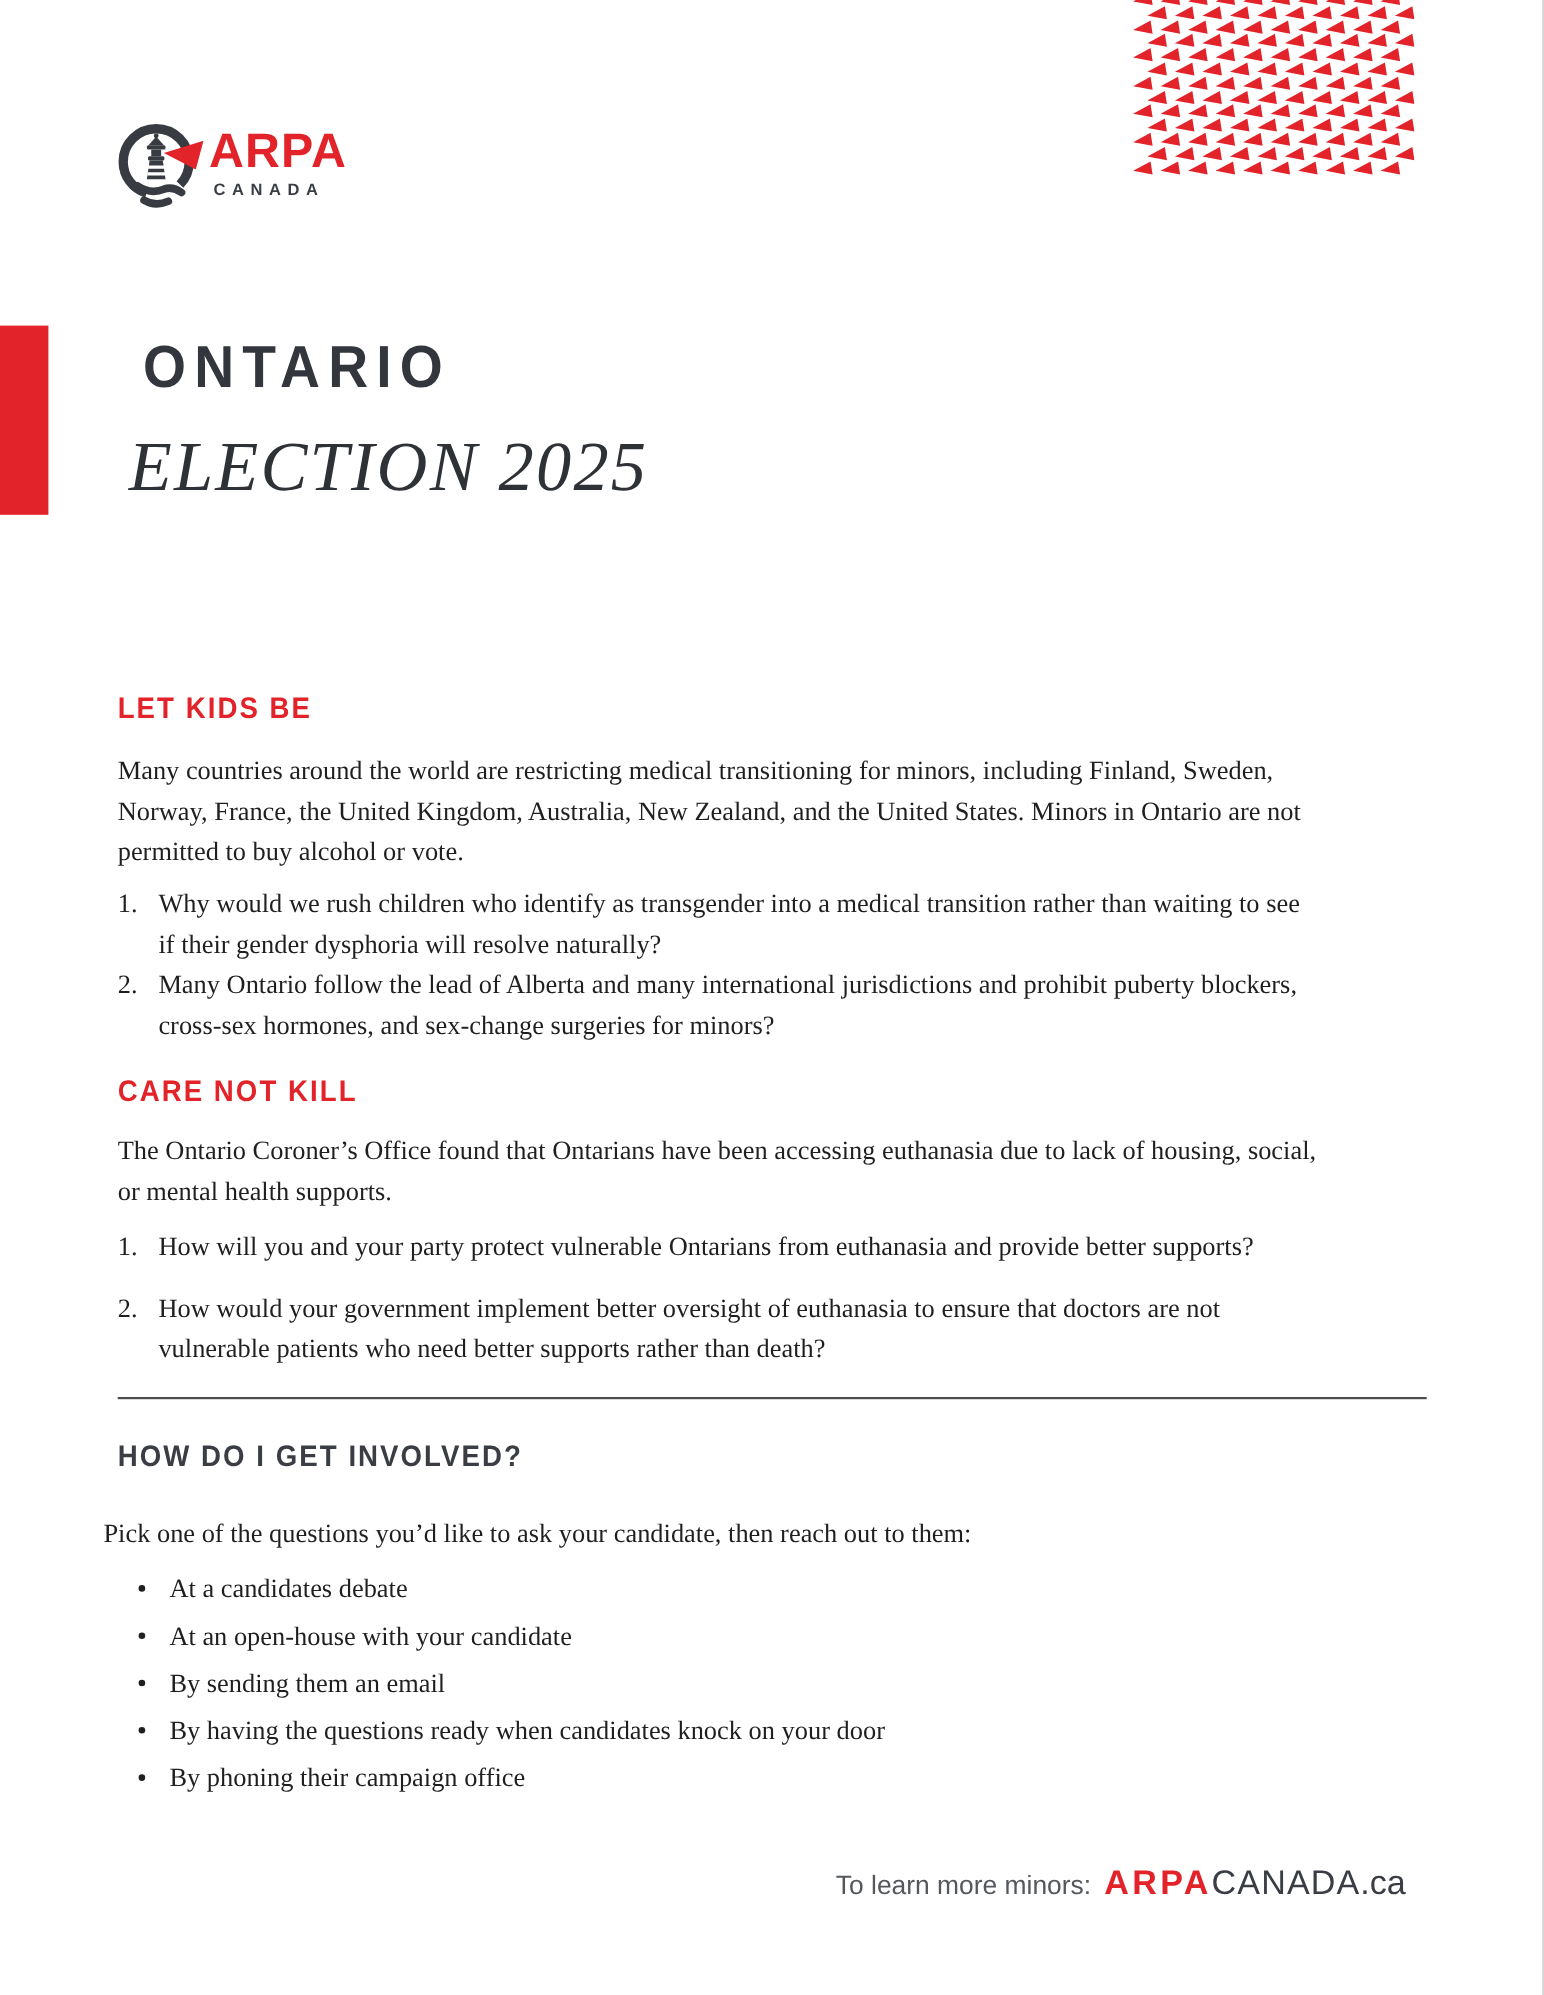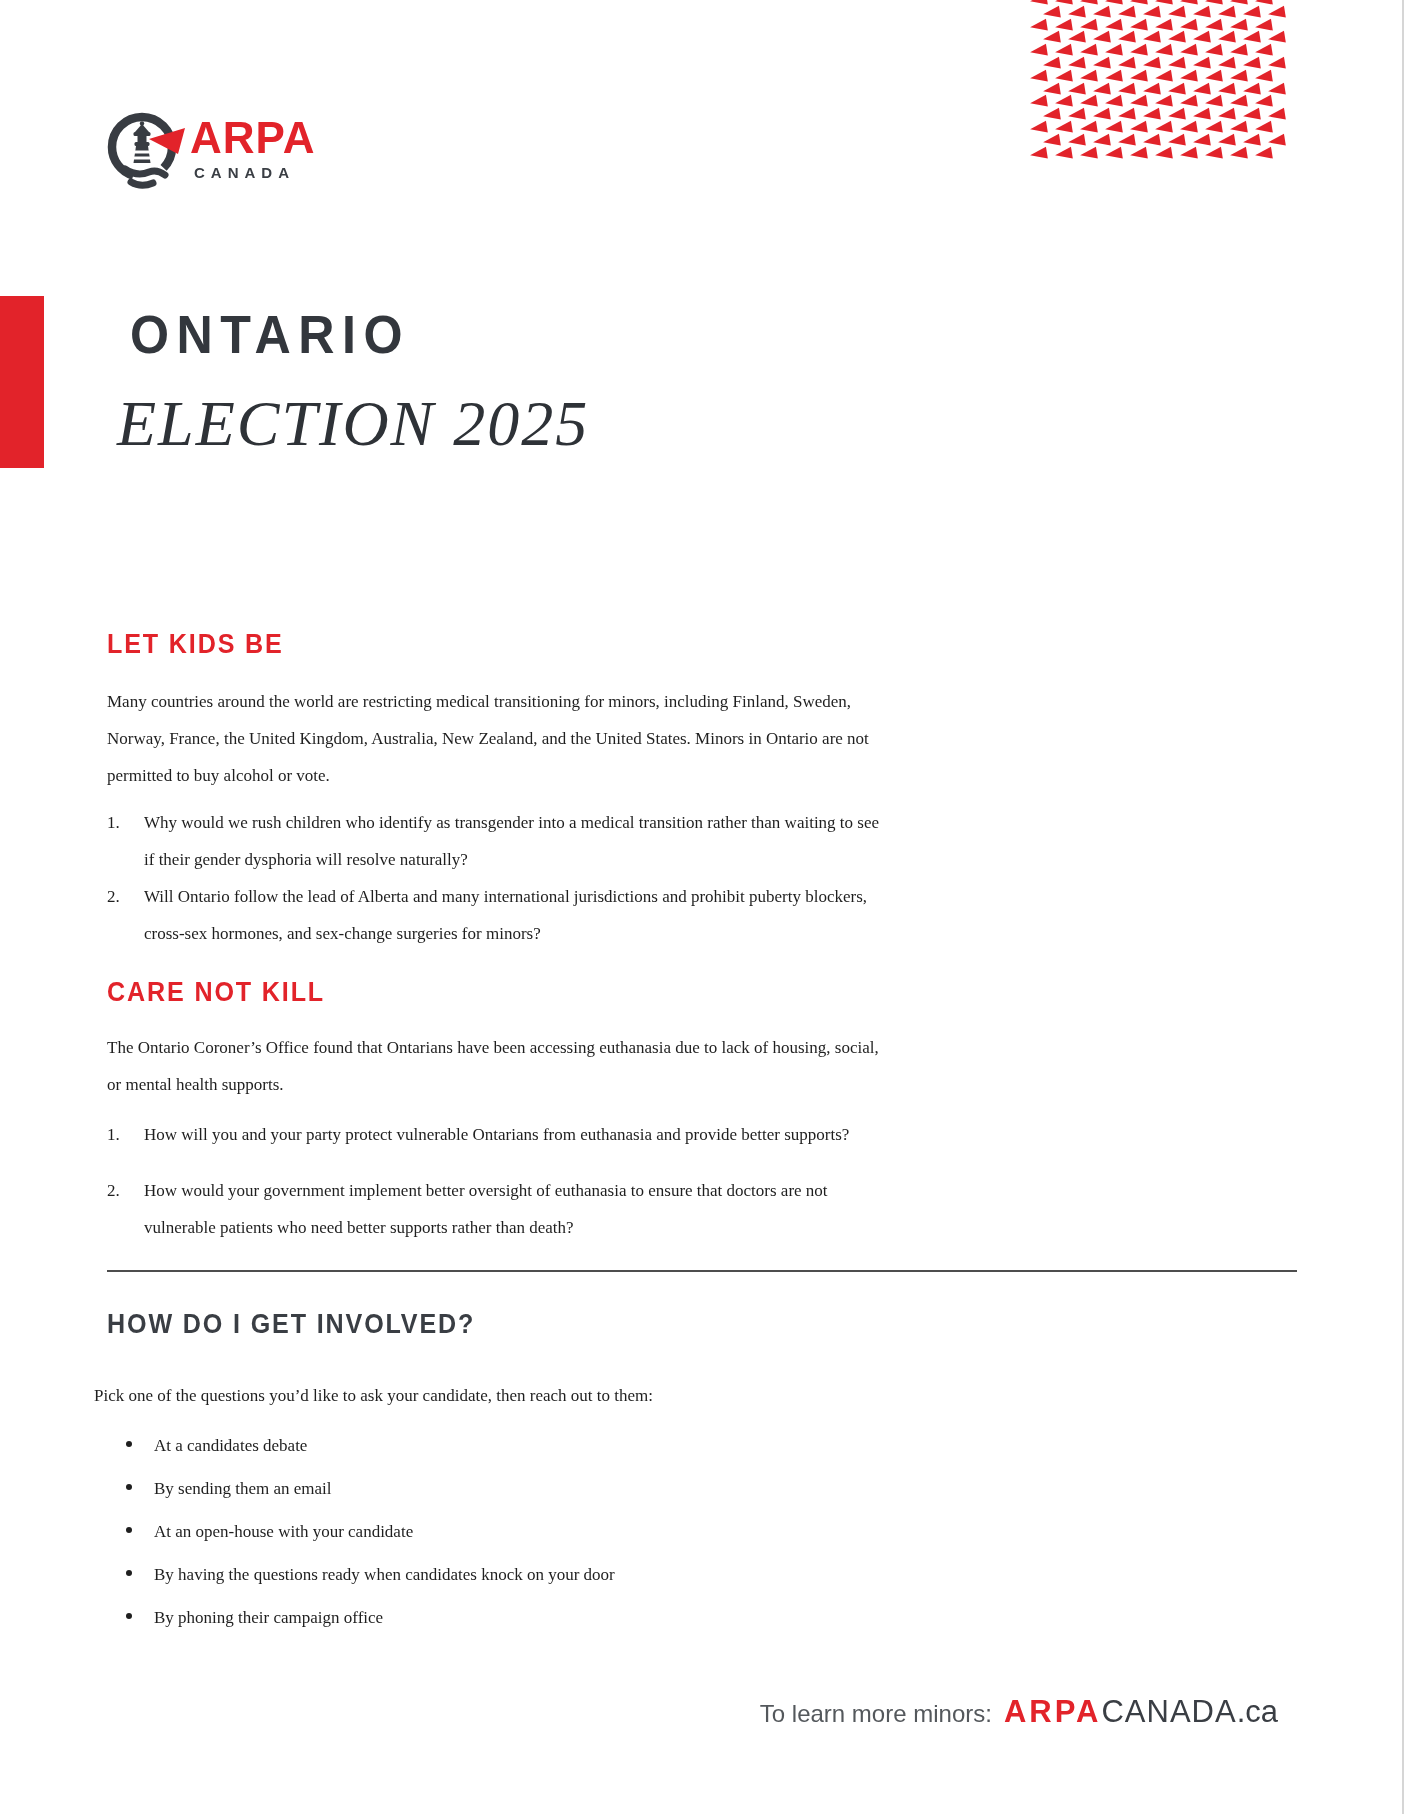--- a/index.html
+++ b/index.html
@@ -39,21 +39,21 @@
   .sec-heading{position:absolute;left:107px;font-family:"Liberation Sans",sans-serif;
                font-weight:700;font-size:27px;line-height:30px;letter-spacing:2px;
                transform:scaleX(.93);transform-origin:0 50%;white-space:pre;}
   .red-h{color:#e2232a;}
   .dark-h{color:#3a3e44;}
   #sec1-heading{top:629px;}
   #sec2-heading{top:977px;}
   #involved-heading{top:1309px;}
 
   
-  .body-text{font-size:17px;line-height:37px;color:#1f1f1f;}
+  .body-text{font-size:24px;line-height:37px;color:#1f1f1f;}
   .lines{white-space:pre;}
   #sec1-para{position:absolute;left:107px;top:683px;}
   #sec1-item1{position:absolute;left:107px;top:804px;}
   #sec1-item2{position:absolute;left:107px;top:878px;}
   #sec2-para{position:absolute;left:107px;top:1029px;}
   #sec2-item1{position:absolute;left:107px;top:1116px;}
   #sec2-item2{position:absolute;left:107px;top:1172px;}
   .num-item{display:flex;}
   .num{width:37px;flex:0 0 auto;}
 
@@ -250,21 +250,21 @@
   <div id="sec1-para" class="body-text lines">Many countries around the world are restricting medical transitioning for minors, including Finland, Sweden,
 Norway, France, the United Kingdom, Australia, New Zealand, and the United States. Minors in Ontario are not
 permitted to buy alcohol or vote.</div>
   <div id="sec1-item1" class="body-text num-item">
     <span class="num">1.</span>
     <div class="lines">Why would we rush children who identify as transgender into a medical transition rather than waiting to see
 if their gender dysphoria will resolve naturally?</div>
   </div>
   <div id="sec1-item2" class="body-text num-item">
     <span class="num">2.</span>
-    <div class="lines">Will Ontario follow the lead of Alberta and many international jurisdictions and prohibit puberty blockers,
+    <div class="lines">Many Ontario follow the lead of Alberta and many international jurisdictions and prohibit puberty blockers,
 cross-sex hormones, and sex-change surgeries for minors?</div>
   </div>
 
   <div id="sec2-heading" class="sec-heading red-h">CARE NOT KILL</div>
   <div id="sec2-para" class="body-text lines">The Ontario Coroner’s Office found that Ontarians have been accessing euthanasia due to lack of housing, social,
 or mental health supports.</div>
   <div id="sec2-item1" class="body-text num-item">
     <span class="num">1.</span>
     <div class="lines">How will you and your party protect vulnerable Ontarians from euthanasia and provide better supports?</div>
   </div>
@@ -278,25 +278,25 @@
 
   <div id="involved-heading" class="sec-heading dark-h">HOW DO I GET INVOLVED?</div>
   <div id="involved-intro" class="body-text">Pick one of the questions you’d like to ask your candidate, then reach out to them:</div>
   <div id="bullet-list">
     <div class="bullet-row body-text">
       <span class="bullet-dot"></span>
       <span class="bullet-text">At a candidates debate</span>
     </div>
     <div class="bullet-row body-text">
       <span class="bullet-dot"></span>
+      <span class="bullet-text">At an open-house with your candidate</span>
+    </div>
+    <div class="bullet-row body-text">
+      <span class="bullet-dot"></span>
       <span class="bullet-text">By sending them an email</span>
-    </div>
-    <div class="bullet-row body-text">
-      <span class="bullet-dot"></span>
-      <span class="bullet-text">At an open-house with your candidate</span>
     </div>
     <div class="bullet-row body-text">
       <span class="bullet-dot"></span>
       <span class="bullet-text">By having the questions ready when candidates knock on your door</span>
     </div>
     <div class="bullet-row body-text">
       <span class="bullet-dot"></span>
       <span class="bullet-text">By phoning their campaign office</span>
     </div>
   </div>

